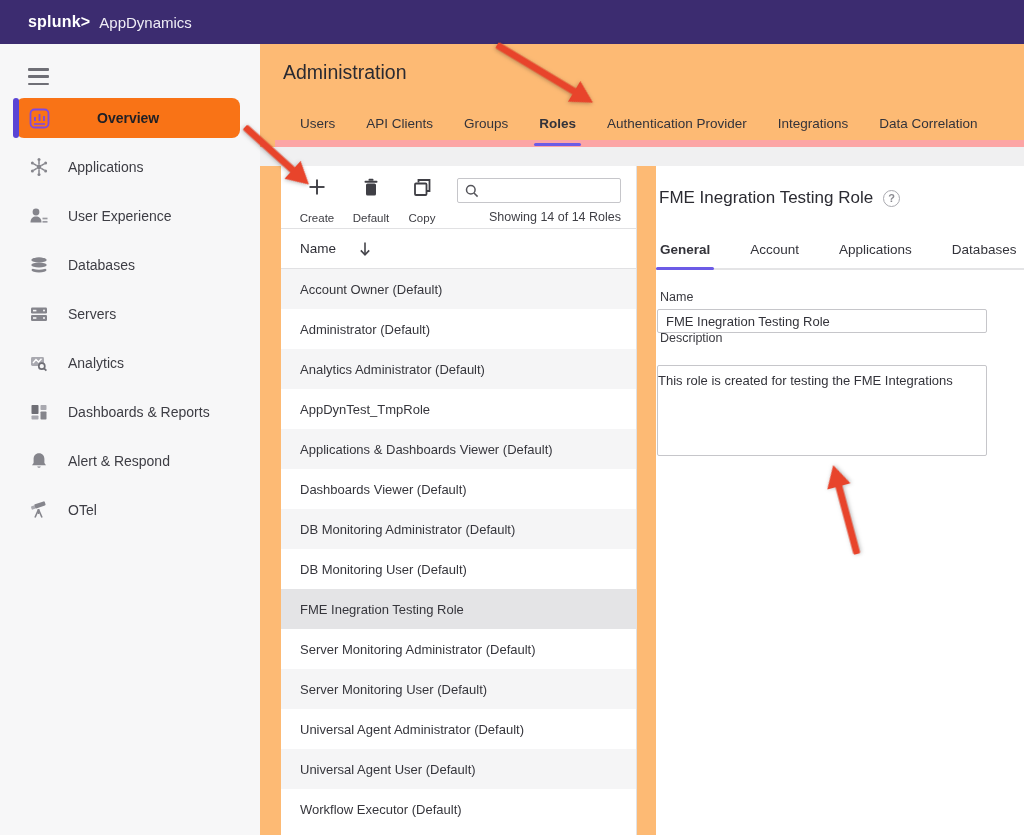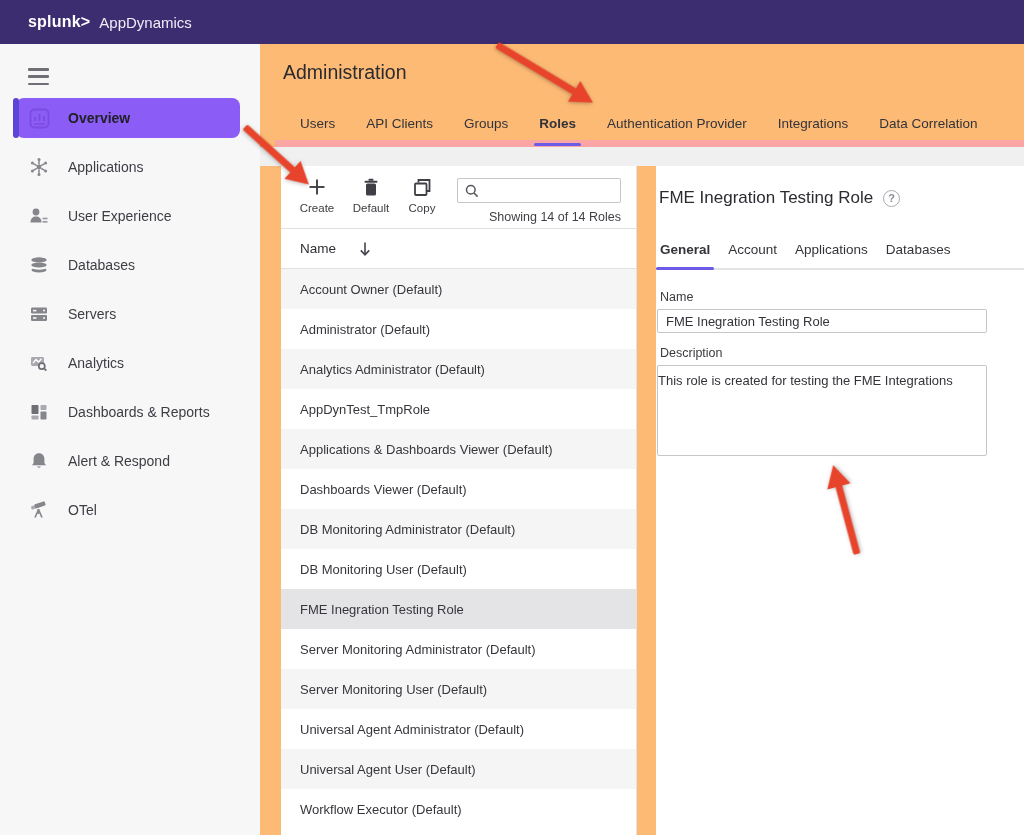--- a/index.html
+++ b/index.html
@@ -18,21 +18,21 @@
     background:#f7f7f8; }
   .hamburger { position:absolute; left:28px; top:24px; width:21px; height:17px;
     display:flex; flex-direction:column; justify-content:space-between; cursor:pointer; }
   .hamburger span { display:block; height:2.5px; background:#6f6f76; border-radius:1px; }
   .nav { position:absolute; left:0; top:54px; width:260px; }
   .nav-item { position:relative; height:40px; margin:0 20px 9px 16px;
     display:flex; align-items:center; border-radius:8px; cursor:pointer; }
   .nav-item .ico { width:22px; height:22px; margin-left:12px; display:flex;
     align-items:center; justify-content:center; flex:0 0 22px; }
   .nav-item .lbl { margin-left:18px; font-size:14px; color:#3d3d44; }
-  .nav-item.active { background:#8b5cf6; }
+  .nav-item.active { background:#f97316;gap:29px; }
   .nav-item.active .lbl { font-weight:700; color:#202026; }
   .accent-bar { position:absolute; left:-3px; top:0; width:6px; height:40px;
     border-radius:3px; background:#5b45d5; }
 
   
   .main { position:absolute; left:260px; top:44px; width:764px; height:791px; background:#fdba74; }
   .page-title { position:absolute; left:23px; top:17px; font-size:19.5px;
     font-weight:500; color:#2a2a31; }
   .main-tabs { position:absolute; left:15px; top:62px; width:749px; height:41px;
     display:flex; align-items:center; gap:31px; padding-left:25px;
@@ -44,21 +44,21 @@
     bottom:-2px; height:3px; background:#6c5be6; border-radius:2px; }
   .band { position:absolute; left:0; top:103px; width:764px; height:19px; background:#f0f0f1; }
 
   
   .list-panel { position:absolute; left:21px; top:122px; width:356px; height:669px;
     background:#fff; border-right:1px solid #e2e2e4; }
   .toolbar { position:relative; height:63px; border-bottom:1px solid #e1e1e3; }
   .tool-btn { position:absolute; top:10px; width:46px; display:flex;
     flex-direction:column; align-items:center; cursor:pointer; }
   .tool-btn .tico { height:22px; display:flex; align-items:center; justify-content:center; }
-  .tool-btn .tlbl { margin-top:4px; font-size:11.5px; color:#3c3c42; }
+  .tool-btn .tlbl { margin-top:14px; font-size:11.5px; color:#3c3c42; }
   .tb-create { left:13px; } .tb-delete { left:67px; } .tb-copy { left:118px; }
   .searchbox { position:absolute; top:12px; right:15px; width:164px; height:25px;
     border:1px solid #c6c6ca; border-radius:2px; background:#fff;
     display:flex; align-items:center; padding-left:6px; }
   .searchbox input { border:none; outline:none; flex:1; height:100%; font-size:12.5px;
     font-family:"Liberation Sans","DejaVu Sans",sans-serif; color:#333; min-width:0; background:transparent; }
   .showing { position:absolute; top:44px; right:15px; font-size:12.5px; color:#3f3f45; }
   .list-header { height:40px; display:flex; align-items:center; padding-left:19px;
     border-bottom:1px solid #e1e1e3; font-size:13.5px; color:#2f2f36; font-weight:500; }
   .sort-ico { margin-left:22px; display:flex; align-items:center; }
@@ -69,32 +69,32 @@
   .r-sel { background:#e4e4e6; }
 
   
   .detail-panel { position:absolute; left:396px; top:122px; width:368px; height:669px; background:#fff; }
   .detail-title-row { position:absolute; left:3px; top:22px; display:flex; align-items:center; }
   .detail-title { font-size:17px; color:#2b2b32; }
   .help-icon { width:17px; height:17px; border:1.5px solid #a9a9af; border-radius:50%;
     margin-left:10px; display:flex; align-items:center; justify-content:center;
     font-size:11px; color:#8b8b91; font-weight:700; cursor:pointer; }
   .detail-tabs { position:absolute; left:0px; top:64px; width:368px; height:40px;
-    display:flex; gap:18px; padding-left:4px; border-bottom:2px solid #e4e4e6; }
+    display:flex; gap:40px; padding-left:4px; border-bottom:2px solid #e4e4e6; }
   .dtab { position:relative; font-size:13.5px; color:#33333a; display:flex;
     align-items:center; cursor:pointer; white-space:nowrap; }
   .dtab.active { font-weight:700; }
   .dtab.active::after { content:""; position:absolute; left:-4px; right:-4px;
     bottom:-2px; height:3px; background:#6c5be6; border-radius:2px; }
   .fld-label { position:absolute; left:4px; font-size:12.5px; color:#3a3a40; }
   .lab-name { top:124px; }
   .inp-name { position:absolute; left:1px; top:143px; width:330px; height:24px;
     border:1px solid #c6c6ca; border-radius:2px; font-size:13px; color:#33333a;
     padding-left:8px; font-family:"Liberation Sans","DejaVu Sans",sans-serif; outline:none; }
-  .lab-desc { top:180px;text-align:center; }
+  .lab-desc { top:165px;text-align:center; }
   .txt-desc { position:absolute; left:1px; top:199px; width:330px; height:91px;
     border:1px solid #c6c6ca; border-radius:2px; font-size:13px; color:#33333a;
     padding:7px 0; font-family:"Liberation Sans","DejaVu Sans",sans-serif;
     resize:none; outline:none; }
 
   
   .arrow { position:absolute; transform-origin:0 50%;
     filter:drop-shadow(0 1px 2px rgba(0,0,0,.28)); pointer-events:none; }
   .arrow svg { display:block; }
   .arrow1 { left:497px; top:31px; transform:rotate(31deg); }

